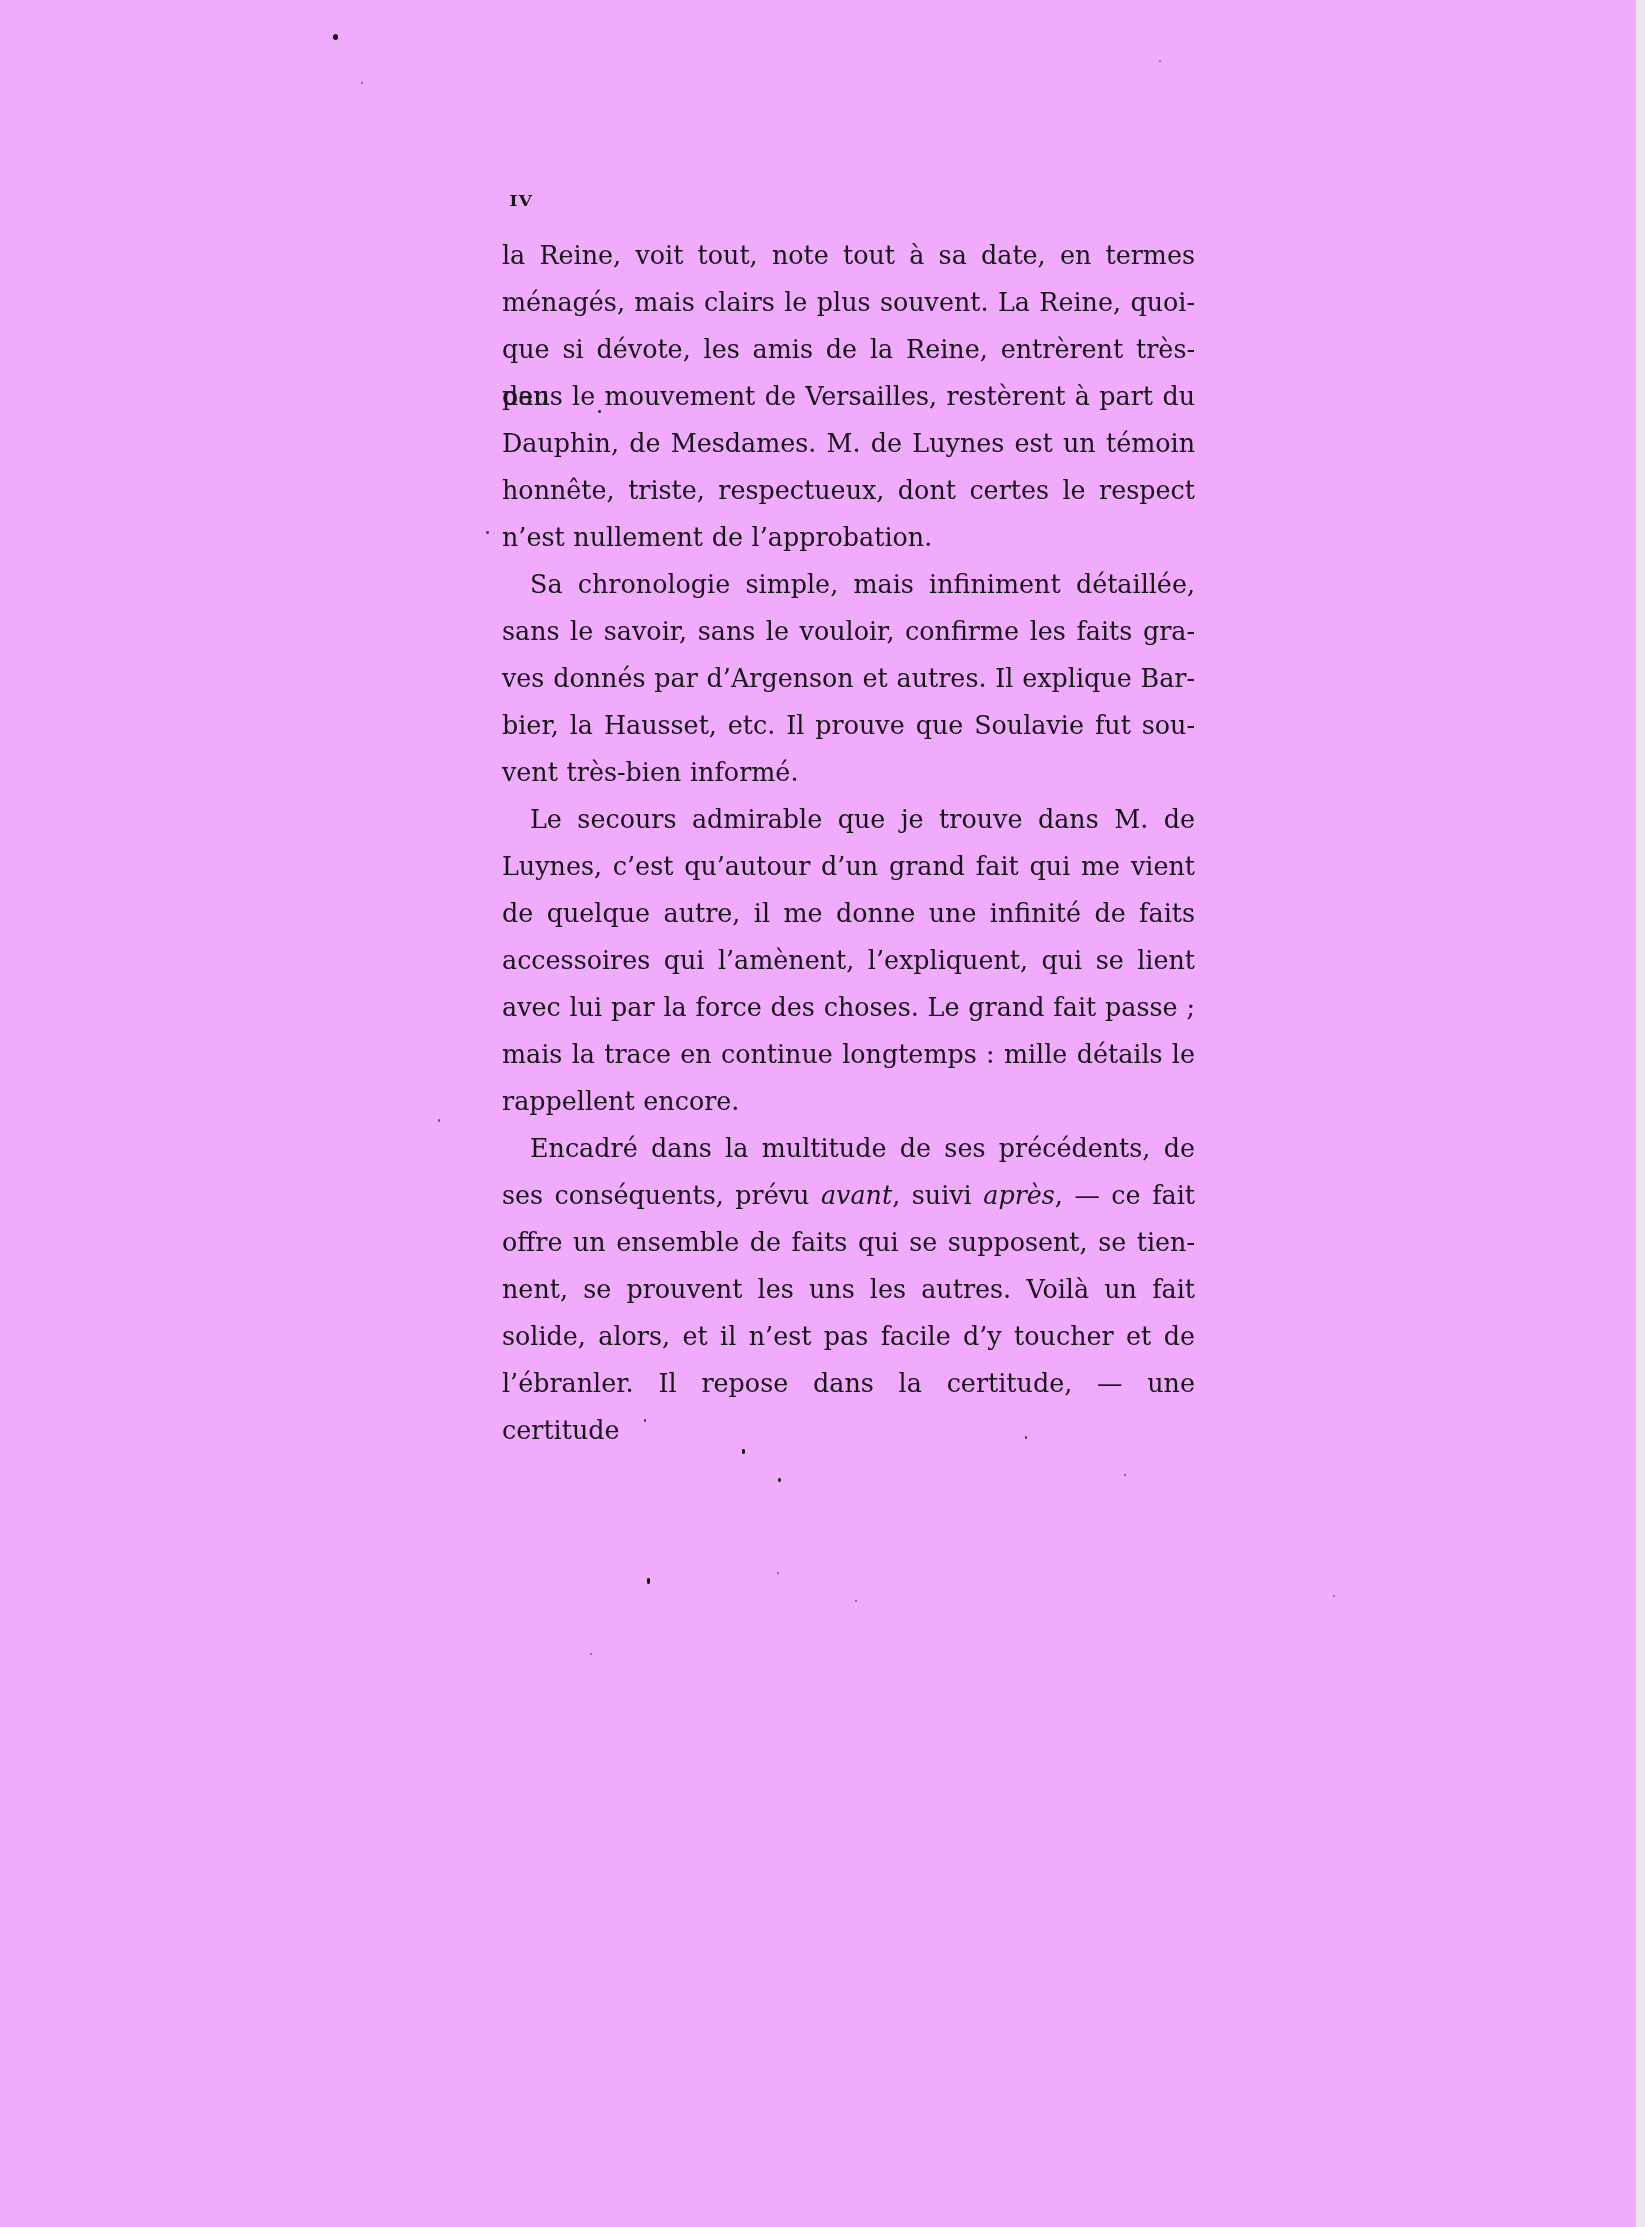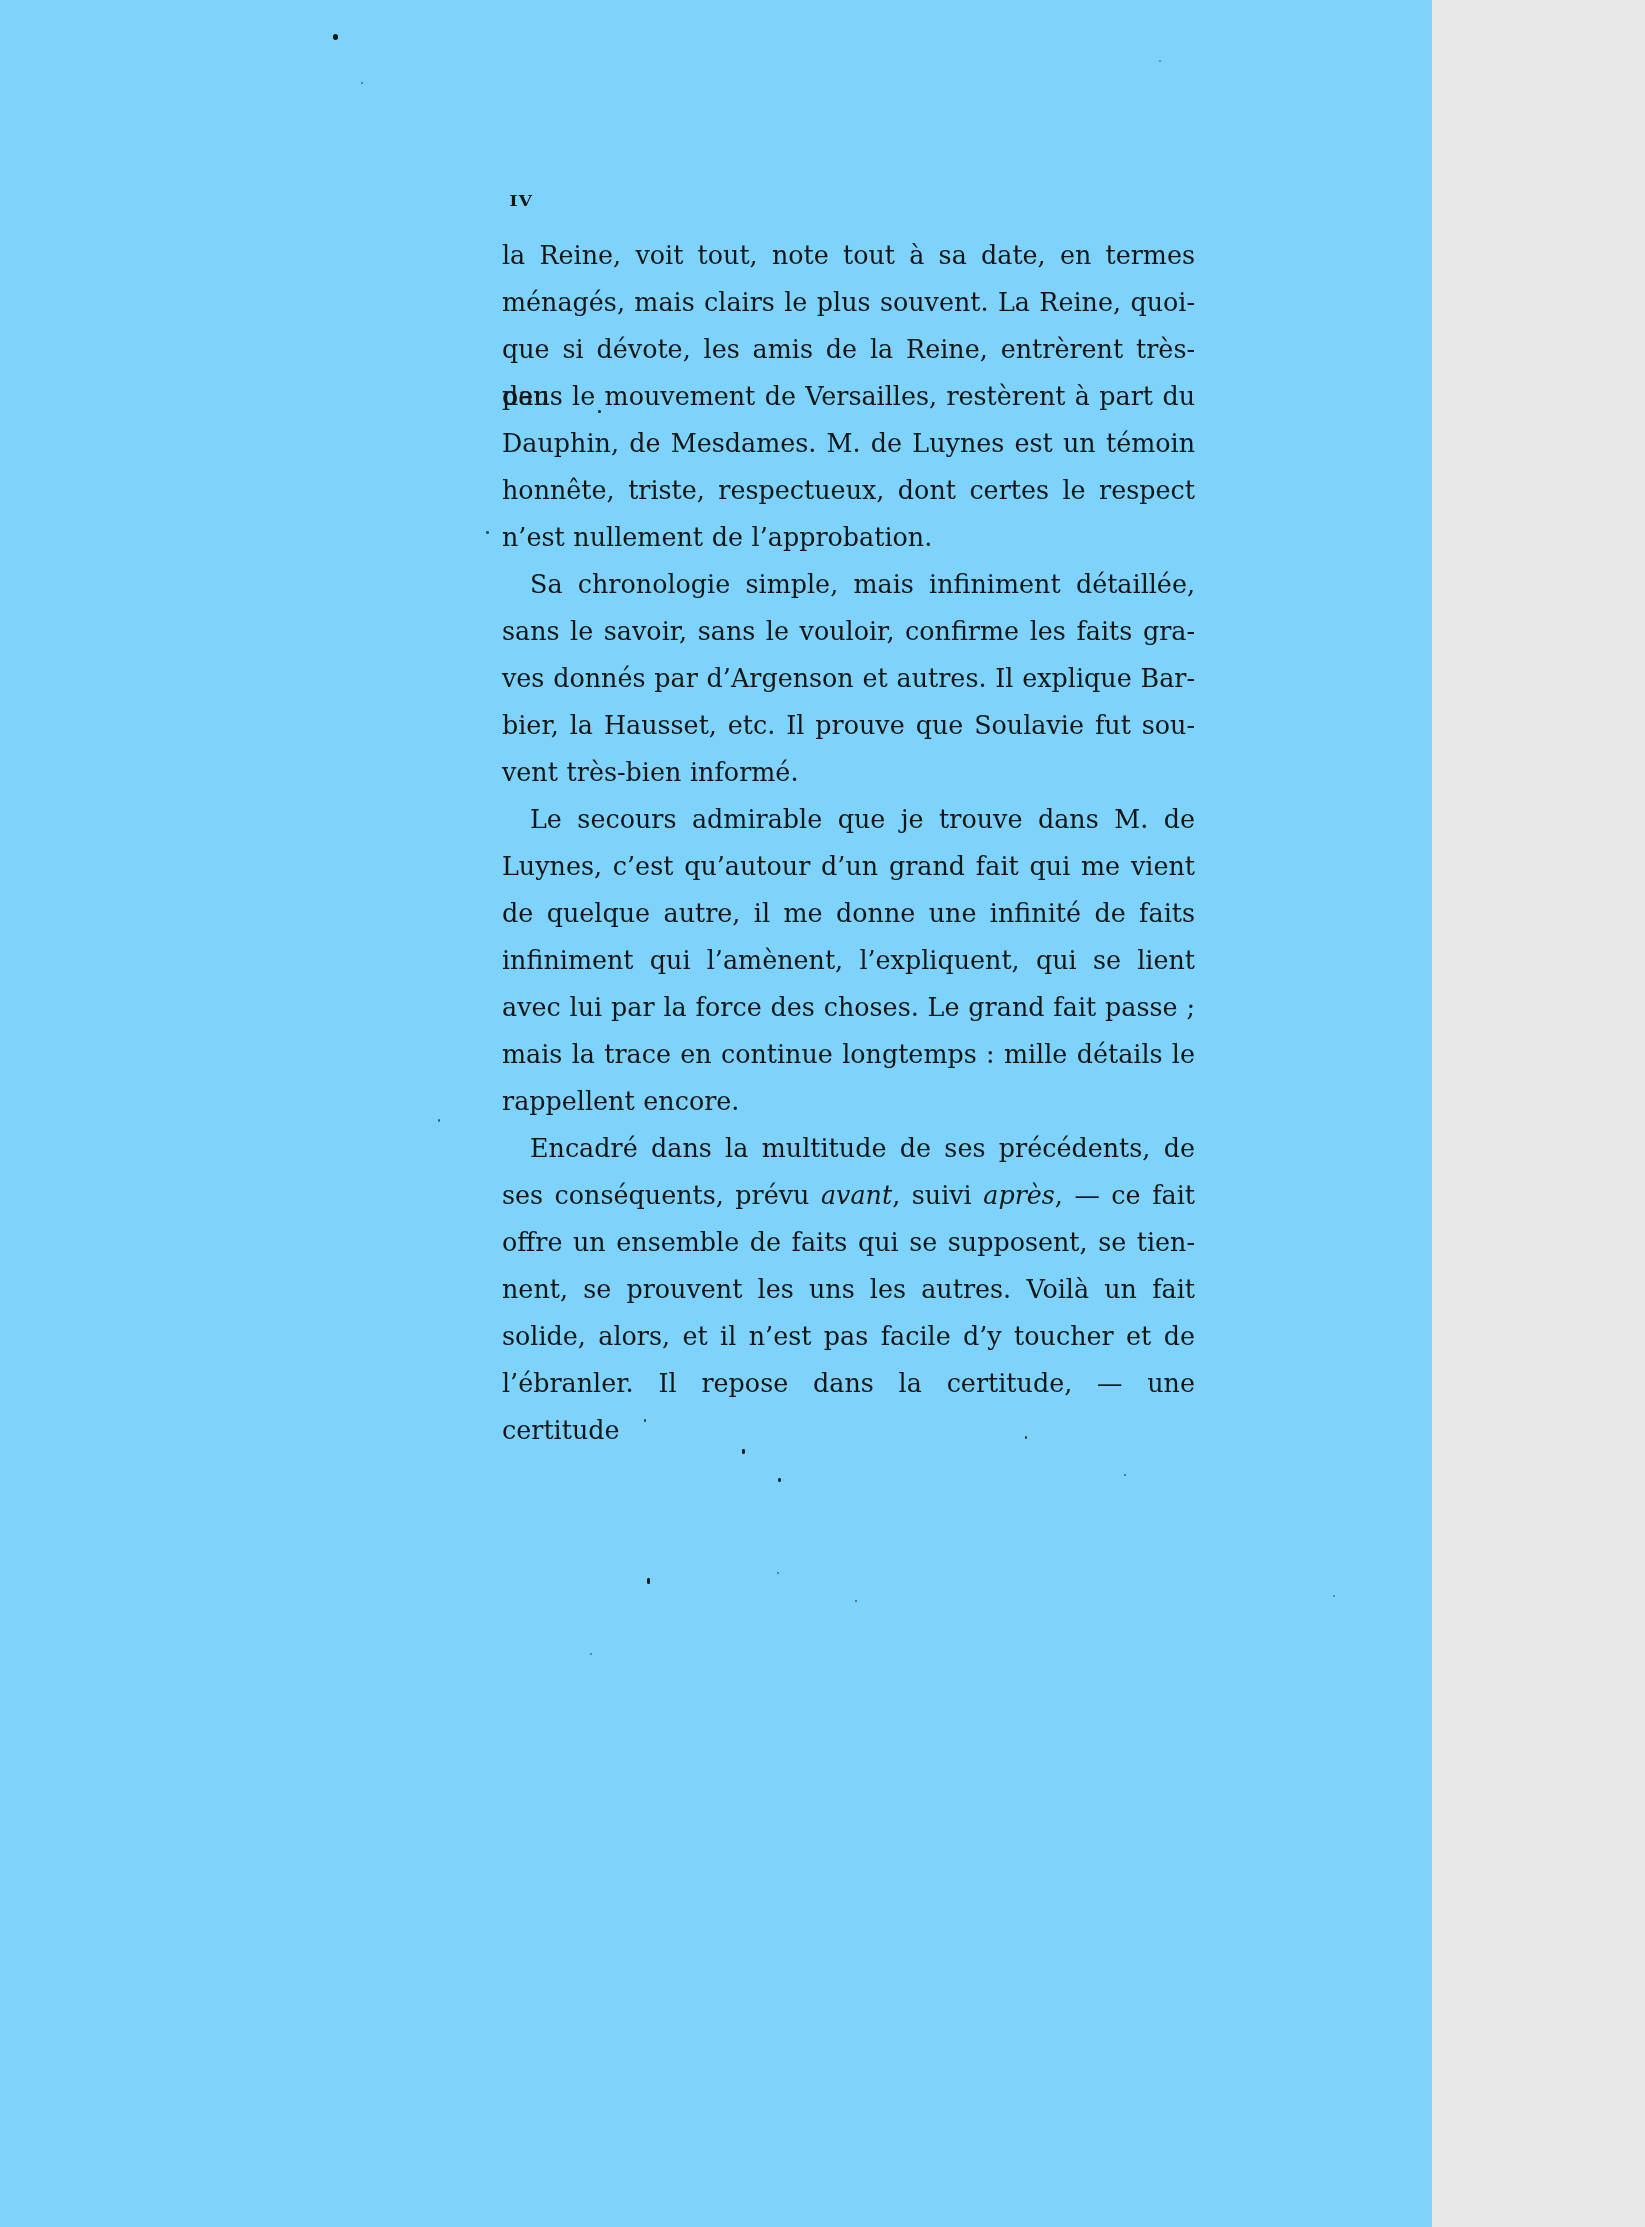--- a/index.html
+++ b/index.html
@@ -1,20 +1,20 @@
 <!DOCTYPE html>
 <html style="font-size:10.2px"><head>
 <meta charset="utf-8">
 <style>
   html, body { margin: 0; padding: 0; background: #e8e8e8; }
   .page {
     position: relative;
-    width: 1432px;
+    width: 1636px;
     height: 2227px;
-    background: #7dd3fc;
+    background: #f0abfc;
     overflow: hidden;
     font-family: "DejaVu Serif", "Liberation Serif", serif;
     color: #161616;
   }
   
   .header { position: absolute; left: 502px; top: 180px; width: 693px; height: 32px; }
   .folio {
     position: absolute; left: 7.6px; top: 10.2px;
     font-size: 17px; letter-spacing: 1.3px; font-weight: bold;
     transform: scaleY(0.92);
@@ -63,21 +63,21 @@
       <div class="line">honnête, triste, respectueux, dont certes le respect</div>
       <div class="line para-end">n’est nullement de l’approbation.</div>
       <div class="line indent">Sa chronologie simple, mais infiniment détaillée,</div>
       <div class="line">sans le savoir, sans le vouloir, confirme les faits gra-</div>
       <div class="line">ves donnés par d’Argenson et autres. Il explique Bar-</div>
       <div class="line">bier, la Hausset, etc. Il prouve que Soulavie fut sou-</div>
       <div class="line para-end">vent très-bien informé.</div>
       <div class="line indent">Le secours admirable que je trouve dans M. de</div>
       <div class="line">Luynes, c’est qu’autour d’un grand fait qui me vient</div>
       <div class="line">de quelque autre, il me donne une infinité de faits</div>
-      <div class="line">infiniment qui l’amènent, l’expliquent, qui se lient</div>
+      <div class="line">accessoires qui l’amènent, l’expliquent, qui se lient</div>
       <div class="line">avec lui par la force des choses. Le grand fait passe ;</div>
       <div class="line">mais la trace en continue longtemps : mille détails le</div>
       <div class="line para-end">rappellent encore.</div>
       <div class="line indent">Encadré dans la multitude de ses précédents, de</div>
       <div class="line"><span>ses conséquents, prévu </span><em>avant</em><span>, suivi </span><em>après</em><span>, — ce fait</span></div>
       <div class="line">offre un ensemble de faits qui se supposent, se tien-</div>
       <div class="line">nent, se prouvent les uns les autres. Voilà un fait</div>
       <div class="line">solide, alors, et il n’est pas facile d’y toucher et de</div>
       <div class="line">l’ébranler. Il repose dans la certitude, — une certitude</div>
     </div>

